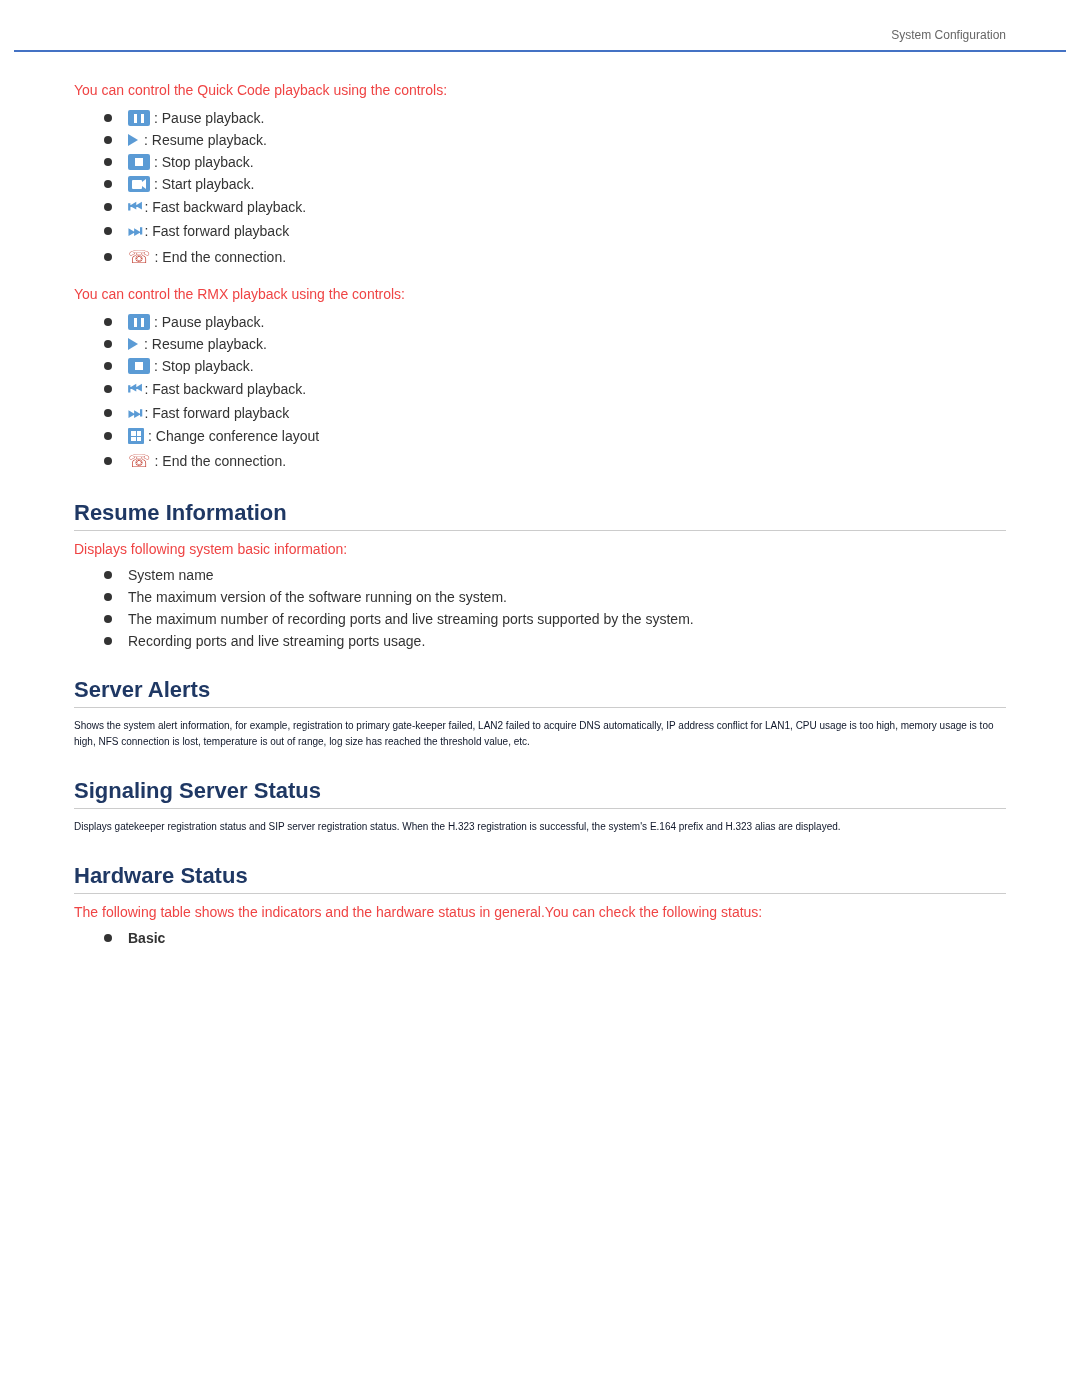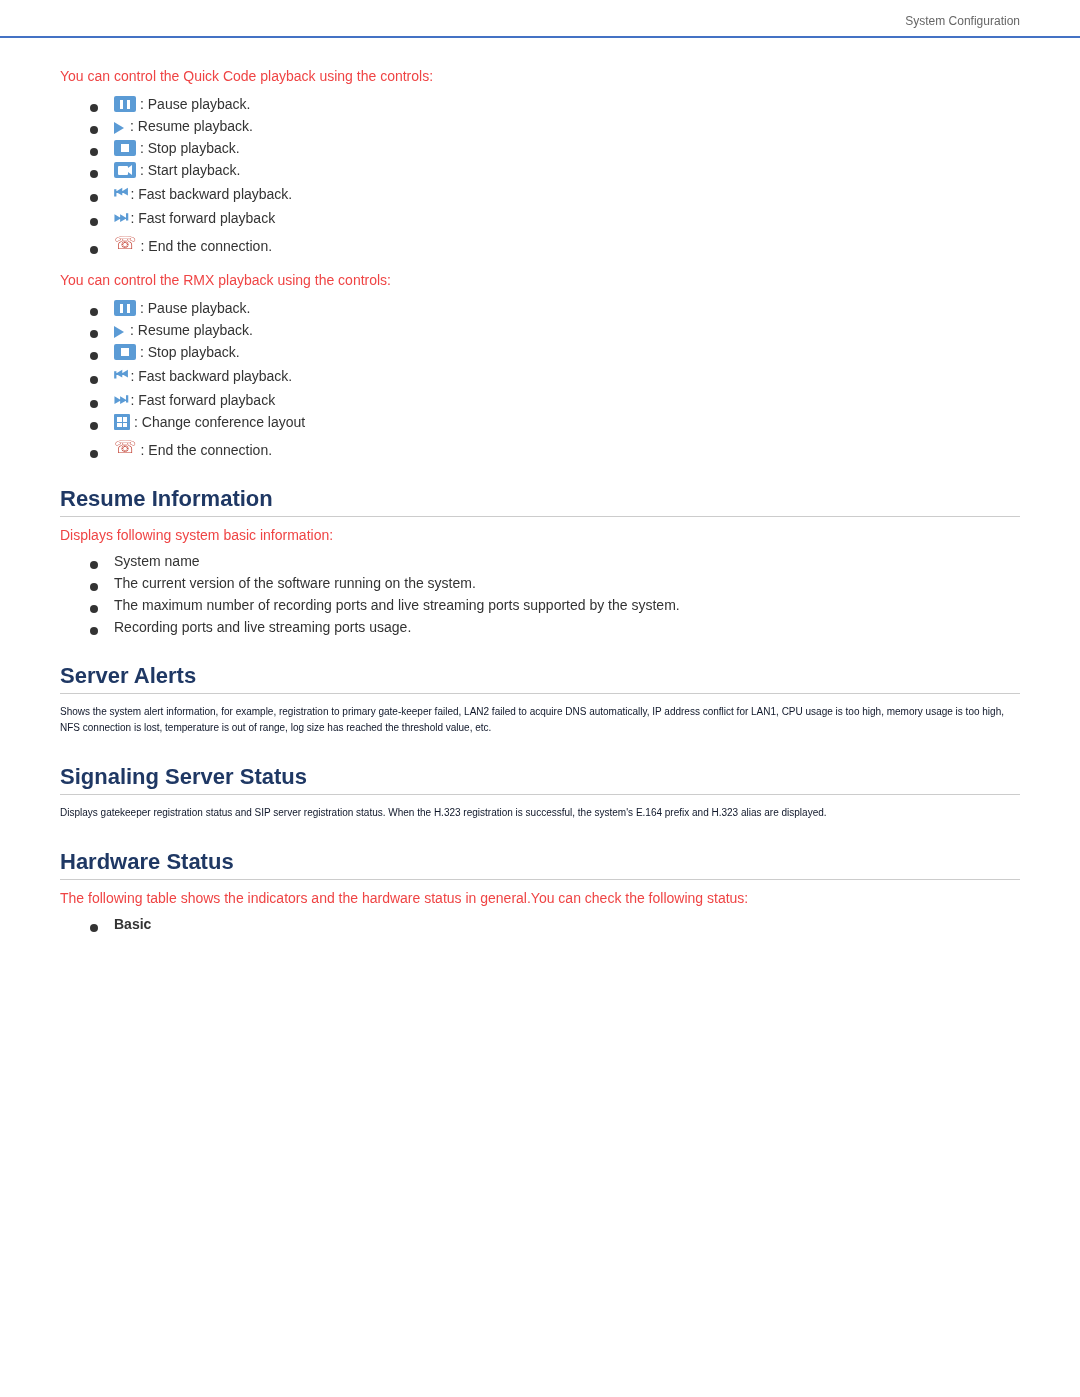--- a/index.html
+++ b/index.html
@@ -10,21 +10,21 @@
       color: #333;
       background: #fff;
       width: 1080px;
       min-height: 1397px;
       position: relative;
     }
 
     .page-container {
       width: 1080px;
       min-height: 1397px;
-      padding: 0;
+      padding: 14px;
       position: relative;
       background: #fff;
     }
 
     .header-bar {
       width: 100%;
       border-bottom: 2px solid #4472C4;
       padding: 14px 60px 8px 60px;
       display: flex;
       justify-content: flex-end;
@@ -47,21 +47,21 @@
     }
 
     .bullet-list {
       list-style: none;
       margin: 0 0 18px 30px;
     }
 
     .bullet-list li {
       margin-bottom: 6px;
       display: flex;
-      align-items: flex-end;
+      align-items: center;
       font-size: 14px;
       color: #333;
     }
 
     .bullet-dot {
       display: inline-block;
       width: 8px;
       height: 8px;
       background: #333;
       border-radius: 50%;
@@ -358,21 +358,21 @@
 
     <h2 class="section-heading">Resume Information</h2>
     <p class="section-intro">Displays following system basic information:</p>
     <ul class="bullet-list">
       <li>
         <span class="bullet-dot"></span>
         <span>System name</span>
       </li>
       <li>
         <span class="bullet-dot"></span>
-        <span>The current version of the software running on the system.</span>
+        <span>The maximum version of the software running on the system.</span>
       </li>
       <li>
         <span class="bullet-dot"></span>
         <span>The maximum number of recording ports and live streaming ports supported by the system.</span>
       </li>
       <li>
         <span class="bullet-dot"></span>
         <span>Recording ports and live streaming ports usage.</span>
       </li>
     </ul>

